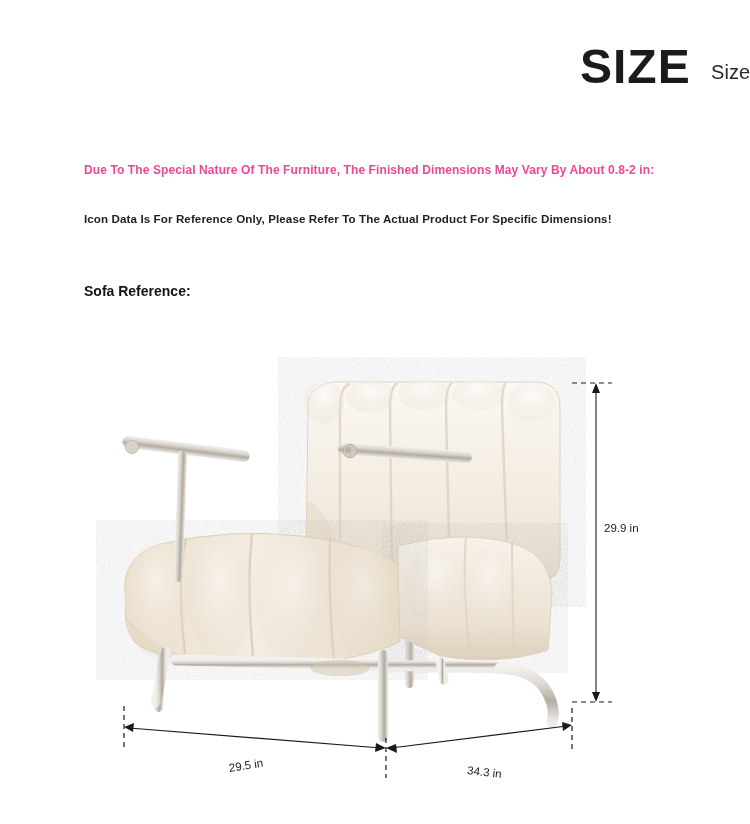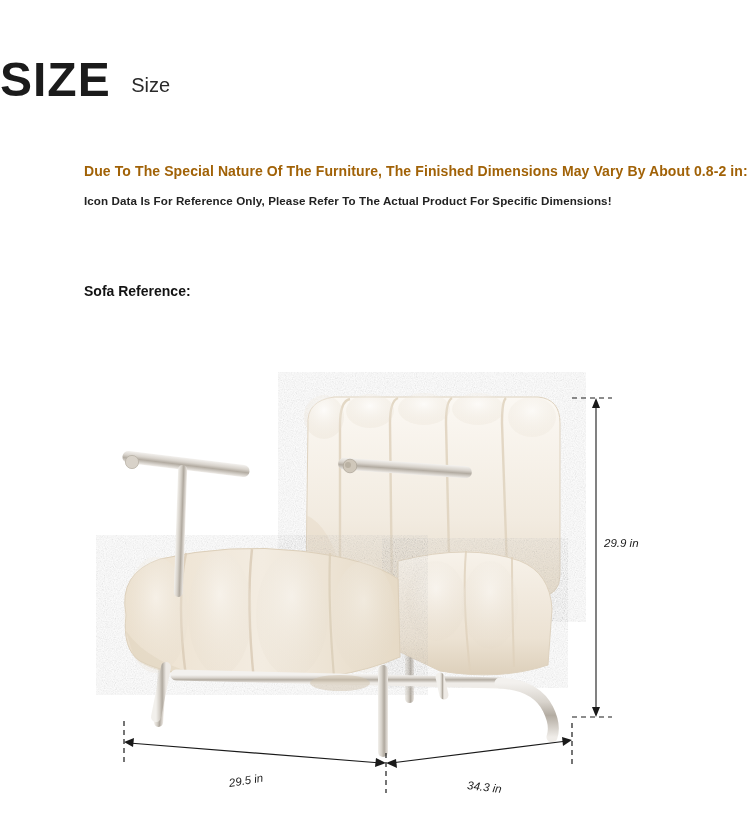--- a/index.html
+++ b/index.html
@@ -13,24 +13,24 @@
     height: 824px;
     position: relative;
     font-family: "Liberation Sans", sans-serif;
     color: #1a1a1a;
     overflow: hidden;
   }
 
   
   .header {
     position: absolute;
-    top: 52px;
+    top: 39px;
     left: 0;
     width: 750px;
-    text-align: left;
+    text-align: right;
     white-space: nowrap;
   }
   .header-title {
     font-size: 48px;
     font-weight: 800;
     letter-spacing: 1px;
     color: #1b1b1b;
     display: inline-block;
     vertical-align: baseline;
   }
@@ -43,54 +43,53 @@
     margin-left: 16px;
     position: relative;
     top: -4px;
   }
 
   
   .note-primary {
     position: absolute;
     top: 163px;
     left: 84px;
-    font-size: 14px;
+    font-size: 12px;
     font-weight: 700;
-    color: #a16207;
+    color: #ec4899;
     letter-spacing: 0.1px;
     white-space: nowrap;
   }
   .note-secondary {
     position: absolute;
-    top: 194px;
+    top: 212px;
     left: 84px;
     font-size: 11.6px;
     font-weight: 600;
     color: #222222;
     letter-spacing: 0.1px;
     white-space: nowrap;
   }
   .section-label {
     position: absolute;
     top: 283px;
     left: 84px;
     font-size: 14px;
     font-weight: 700;
     color: #131313;
     white-space: nowrap;
   }
 
   
   .diagram {
     position: absolute;
-    top: 365px;
+    top: 350px;
     left: 0;
     width: 636px;
     height: 460px;
-    font-style: italic;
   }
   .diagram svg { display: block; }
 
   .dim-label {
     position: absolute;
     font-size: 11.5px;
     color: #1b1b1b;
     font-family: "Liberation Sans", sans-serif;
     white-space: nowrap;
   }

